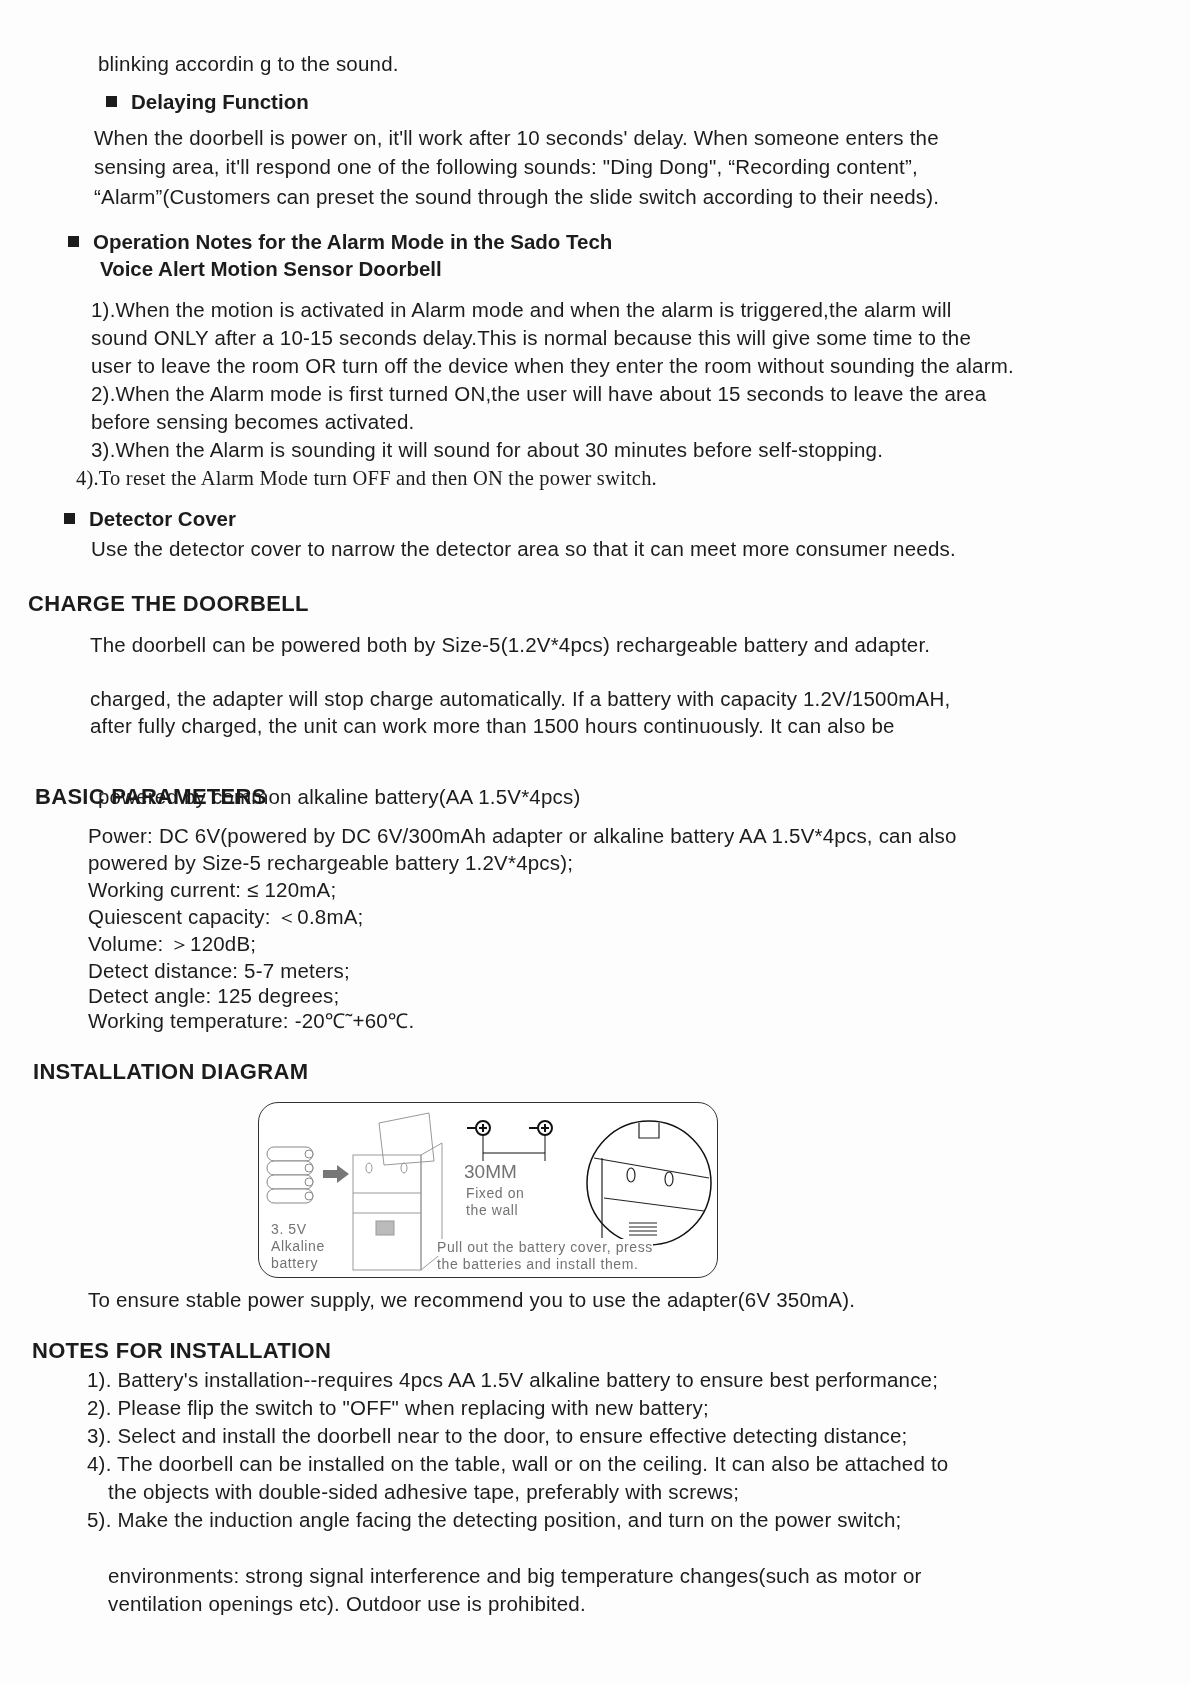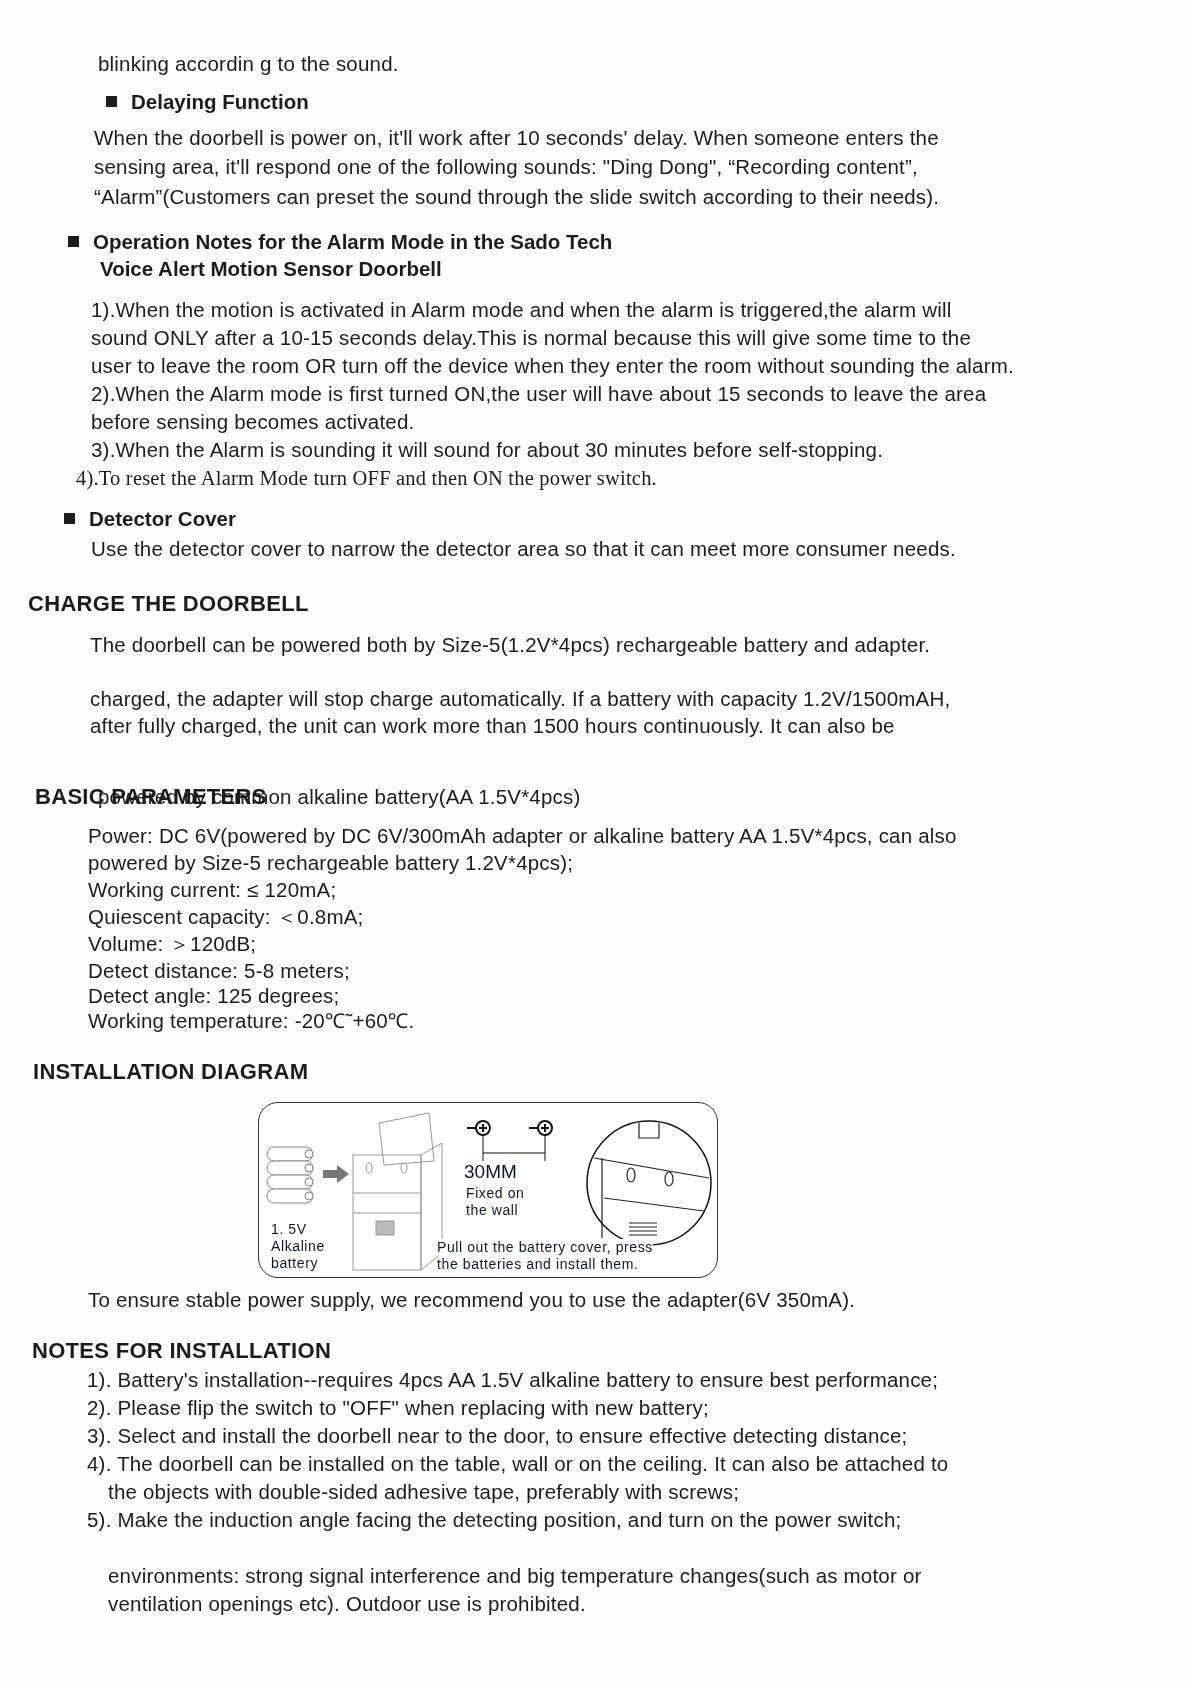--- a/index.html
+++ b/index.html
@@ -6,21 +6,21 @@
   body {
     width: 1190px; height: 1684px; background: #fdfdfd; color: #1c1c1c;
     font-family: "Liberation Sans", sans-serif; position: relative; overflow: hidden;
   }
   .page { position: absolute; left: 0; top: 0; width: 1190px; height: 1684px; }
   .line { position: absolute; font-size: 20.5px; letter-spacing: 0.2px; white-space: nowrap; line-height: 1; }
   .bullet-title { position: absolute; font-size: 20.5px; font-weight: bold; white-space: nowrap; line-height: 1; }
   .bullet-title .sq { display: inline-block; width: 11px; height: 11px; background: #1c1c1c; margin-right: 14px; vertical-align: 2px; }
   .section-title { position: absolute; font-size: 22px; font-weight: bold; white-space: nowrap; letter-spacing: 0.3px; line-height: 1; }
   .diagram { position: absolute; left: 258px; top: 1102px; width: 458px; height: 174px; border: 1.5px solid #333; border-radius: 20px; background: #fff; }
-  .diagram .lbl { position: absolute; font-size: 14px; line-height: 1.2; color: #0f172a; white-space: nowrap; letter-spacing: 0.6px; }
+  .diagram .lbl { position: absolute; font-size: 14px; line-height: 1.2; color: #737373; white-space: nowrap; letter-spacing: 0.6px; }
   .diagram svg { position: absolute; left: 0; top: 0; }
 </style>
 </head>
 <body>
 
 <div class="page">
 
   <div class="line" style="left:98px;top:54px;">blinking accordin g to the sound.</div>
 
   <div class="bullet-title" style="left:68px;top:92px;padding-left:38px;">
@@ -52,21 +52,21 @@
   <div class="line" style="left:90px;top:689px;">charged, the adapter will stop charge automatically. If a battery with capacity 1.2V/1500mAH,</div>
   <div class="line" style="left:90px;top:716px;">after fully charged, the unit can work more than 1500 hours  continuously. It can also be</div>
   <div class="line" style="left:90px;top:787px;margin-left:8px;">powered by common alkaline battery(AA 1.5V*4pcs)</div>
 
   <div class="section-title" style="left:35px;top:786px;">BASIC PARAMETERS</div>
   <div class="line" style="left:88px;top:826px;">Power: DC 6V(powered by DC 6V/300mAh adapter or alkaline battery AA 1.5V*4pcs,  can also</div>
   <div class="line" style="left:88px;top:853px;">powered by Size-5 rechargeable battery 1.2V*4pcs);</div>
   <div class="line" style="left:88px;top:880px;">Working current: ≤ 120mA;</div>
   <div class="line" style="left:88px;top:907px;">Quiescent capacity: ＜0.8mA;</div>
   <div class="line" style="left:88px;top:934px;">Volume: ＞120dB;</div>
-  <div class="line" style="left:88px;top:961px;">Detect  distance: 5-8 meters;</div>
+  <div class="line" style="left:88px;top:961px;">Detect  distance: 5-7 meters;</div>
   <div class="line" style="left:88px;top:986px;">Detect angle: 125 degrees;</div>
   <div class="line" style="left:88px;top:1011px;">Working temperature: -20℃˜+60℃.</div>
 
   <div class="section-title" style="left:33px;top:1061px;">INSTALLATION  DIAGRAM</div>
 
   <div class="diagram">
     <svg width="458" height="174" viewBox="0 0 458 174">
 
       <g fill="#fff" stroke="#888" stroke-width="1">
         <rect x="8" y="44" width="46" height="14" rx="7"></rect>
@@ -120,21 +120,21 @@
         <ellipse cx="410" cy="76" rx="4" ry="7"></ellipse>
       </g>
       <g stroke="#222" stroke-width="1">
         <line x1="370" y1="120" x2="398" y2="120"></line>
           <line x1="370" y1="124" x2="398" y2="124"></line>
         <line x1="370" y1="128" x2="398" y2="128"></line>
           <line x1="370" y1="132" x2="398" y2="132"></line>
       </g>
     </svg>
     <div class="lbl" style="left:205px;top:58px;font-size:19px;font-family:'Liberation Sans Narrow','Liberation Sans',sans-serif;letter-spacing:0;">30MM</div>
-    <div class="lbl" style="left:12px;top:118px;">1. 5V</div>
+    <div class="lbl" style="left:12px;top:118px;">3. 5V</div>
     <div class="lbl" style="left:12px;top:135px;">Alkaline</div>
     <div class="lbl" style="left:12px;top:152px;">battery</div>
     <div class="lbl" style="left:207px;top:82px;">Fixed on</div>
     <div class="lbl" style="left:207px;top:99px;">the wall</div>
     <div class="lbl" style="left:178px;top:136px;background:#fff;">Pull out the battery cover,  press</div>
     <div class="lbl" style="left:178px;top:153px;">the batteries and install them.</div>
   </div>
 
   <div class="line" style="left:88px;top:1290px;">To ensure stable power supply, we recommend you to use the adapter(6V 350mA).</div>
 

